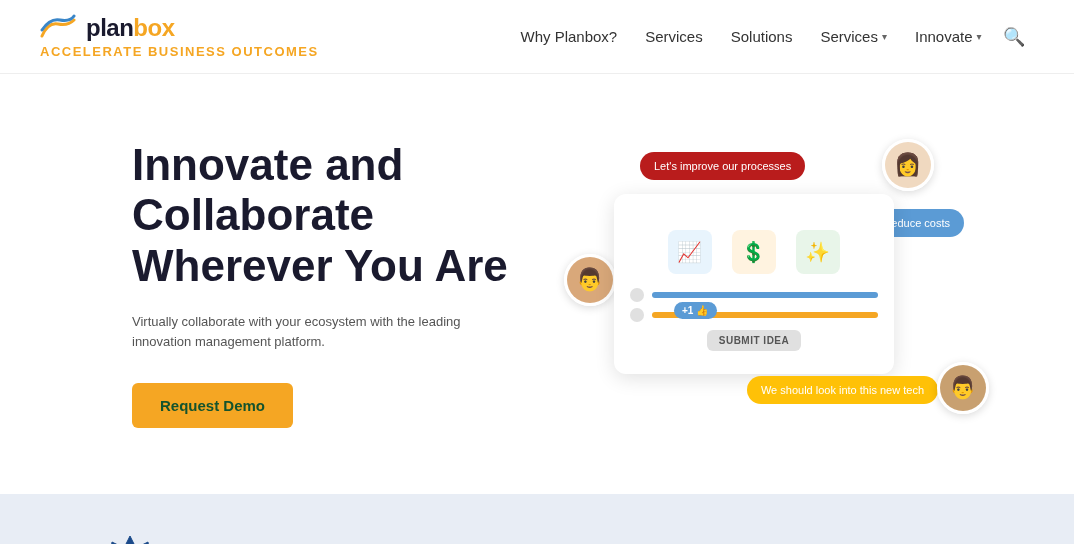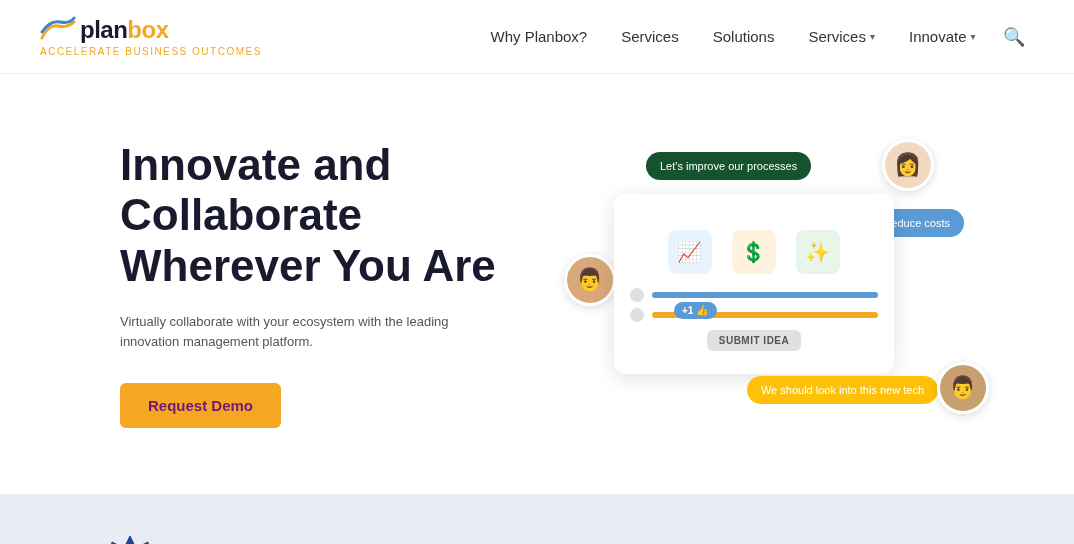--- a/index.html
+++ b/index.html
@@ -16,42 +16,42 @@
       border-bottom: 1px solid #eee;
     }
     .logo-area {
       display: flex;
       flex-direction: column;
       align-items: flex-start;
     }
     .logo-icon {
       display: flex;
       align-items: center;
-      gap: 4px;
+      gap: 10px;
     }
     .logo-swoosh {
       width: 36px;
       height: 28px;
     }
     .logo-text {
       font-size: 24px;
       font-weight: 700;
       color: #1a1a2e;
       letter-spacing: -0.5px;
     }
     .logo-text span { color: #f5a623; }
     .logo-tagline {
-      font-size: 10px;
+      font-size: 13px;
       color: #f5a623;
       letter-spacing: 1.5px;
       text-transform: uppercase;
-      font-weight: 400;
+      font-weight: 700;
       margin-top: 2px;
     }
-    nav { display: flex; align-items: center; gap: 6px; }
+    nav { display: flex; align-items: center; gap: 0; }
     .nav-item {
       padding: 8px 14px;
       font-size: 15px;
       color: #333;
       cursor: pointer;
       white-space: nowrap;
       display: flex;
       align-items: center;
       gap: 4px;
       font-weight: 500;
@@ -69,38 +69,38 @@
 
     
     .hero {
       display: flex;
       align-items: center;
       justify-content: space-between;
       padding: 60px 80px 60px 120px;
       background: #fff;
       min-height: 380px;
     }
-    .hero-text { max-width: 440px; }
+    .hero-text { max-width: 440px; margin-left: 12px; }
     .hero-title {
       font-size: 44px;
       font-weight: 800;
       color: #1a1a2e;
       line-height: 1.15;
       margin-bottom: 20px;
     }
     .hero-subtitle {
       font-size: 13px;
       color: #555;
       line-height: 1.6;
       margin-bottom: 30px;
       max-width: 360px;
     }
     .request-demo-btn {
       background: #f5a623;
-      color: #701a75;
+      color: #14532d;
       border: none;
       padding: 14px 28px;
       font-size: 15px;
       font-weight: 600;
       border-radius: 6px;
       cursor: pointer;
     }
 
     
     .hero-illustration {
@@ -112,24 +112,24 @@
     
     .bubble {
       position: absolute;
       border-radius: 16px;
       font-size: 11px;
       padding: 8px 14px;
       font-weight: 500;
       white-space: nowrap;
     }
     .bubble-orange {
-      background: #14532d;
+      background: #b91c1c;
       color: #fff;
       top: 18px;
-      left: 112px;
+      left: 106px;
     }
     .bubble-blue {
       background: #5b9bd5;
       color: #fff;
       top: 75px;
       right: 30px;
     }
     .bubble-yellow {
       background: #ffc107;
       color: #fff;

